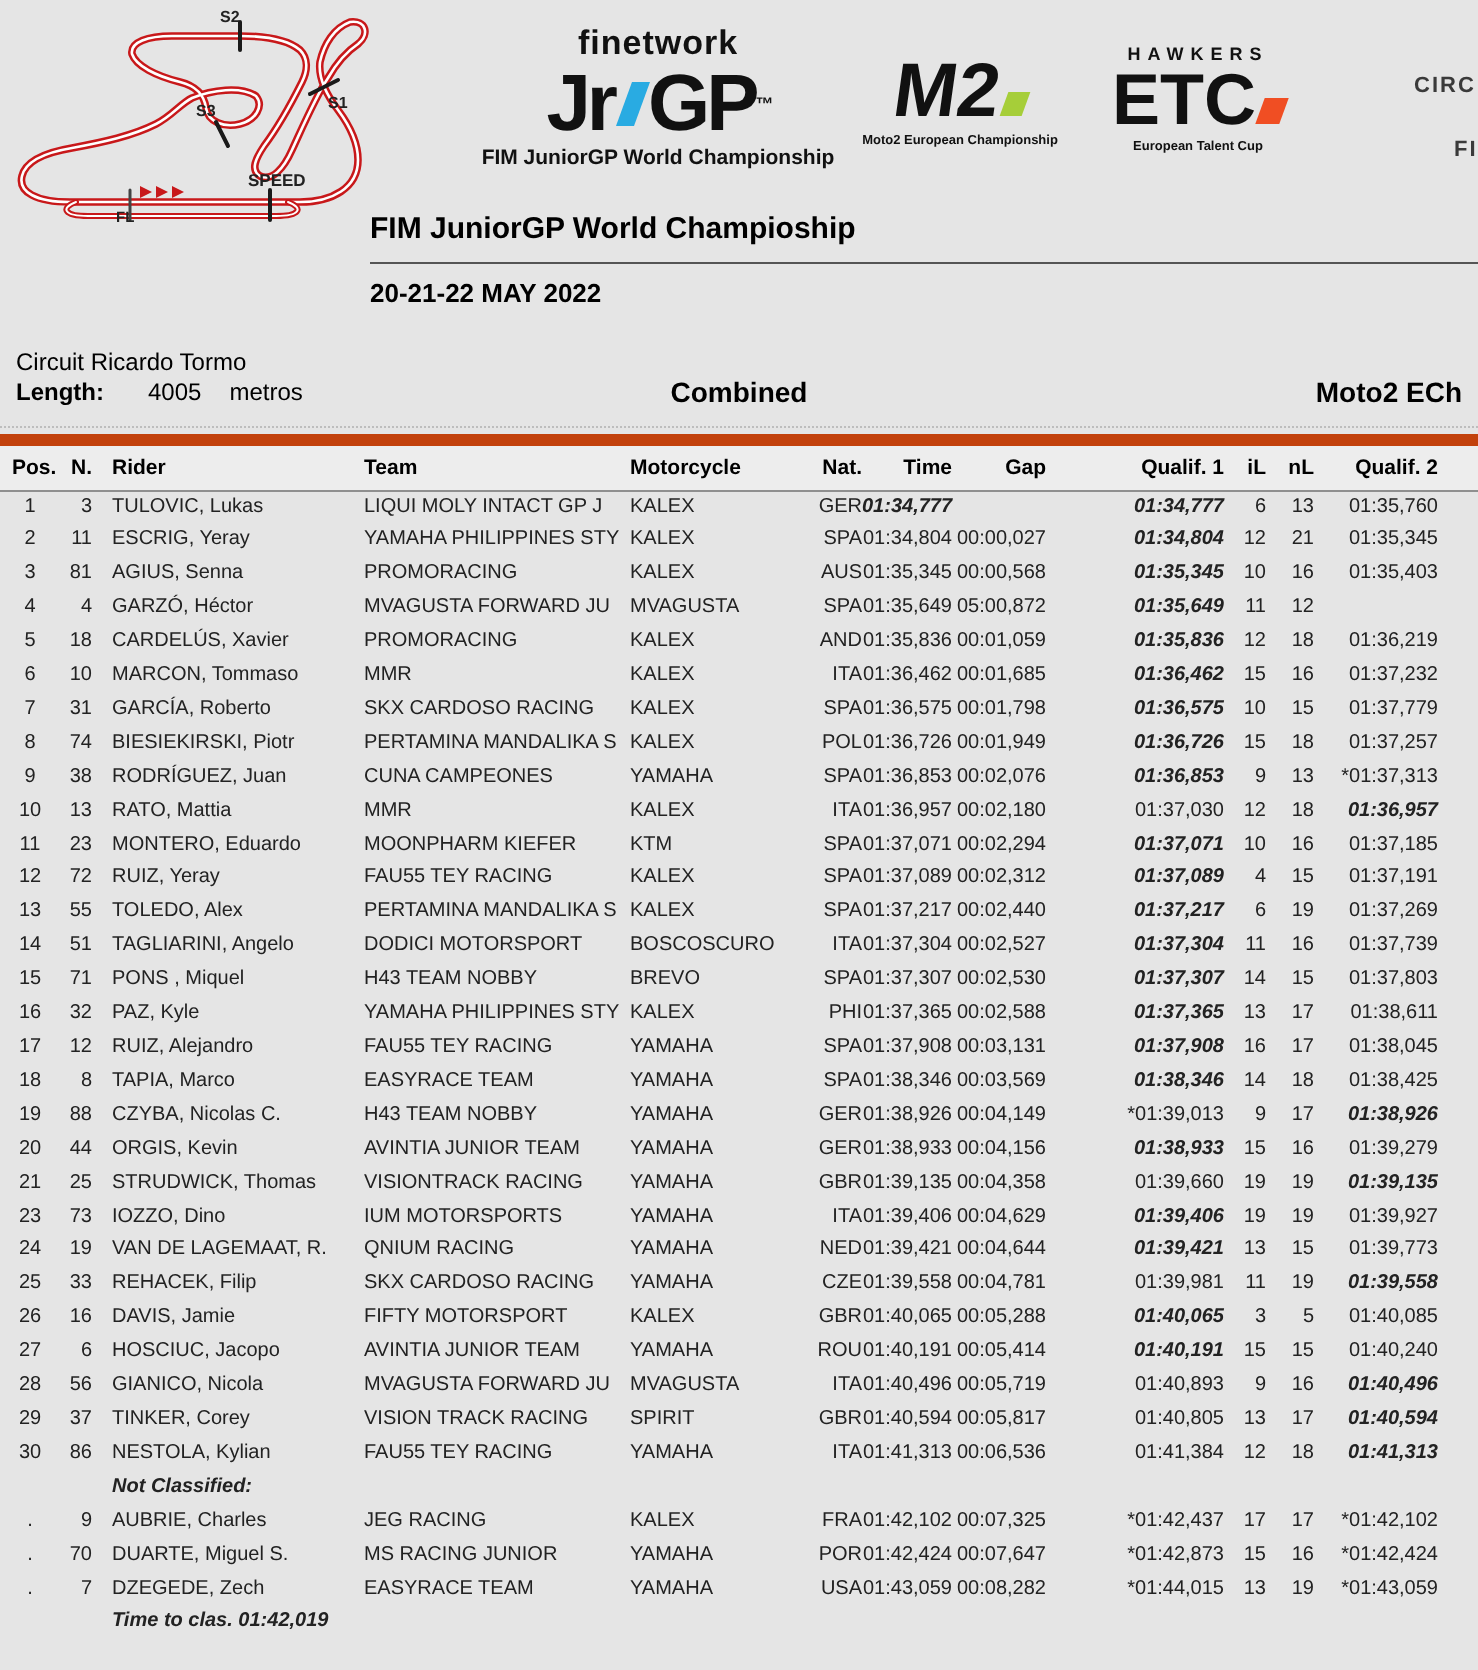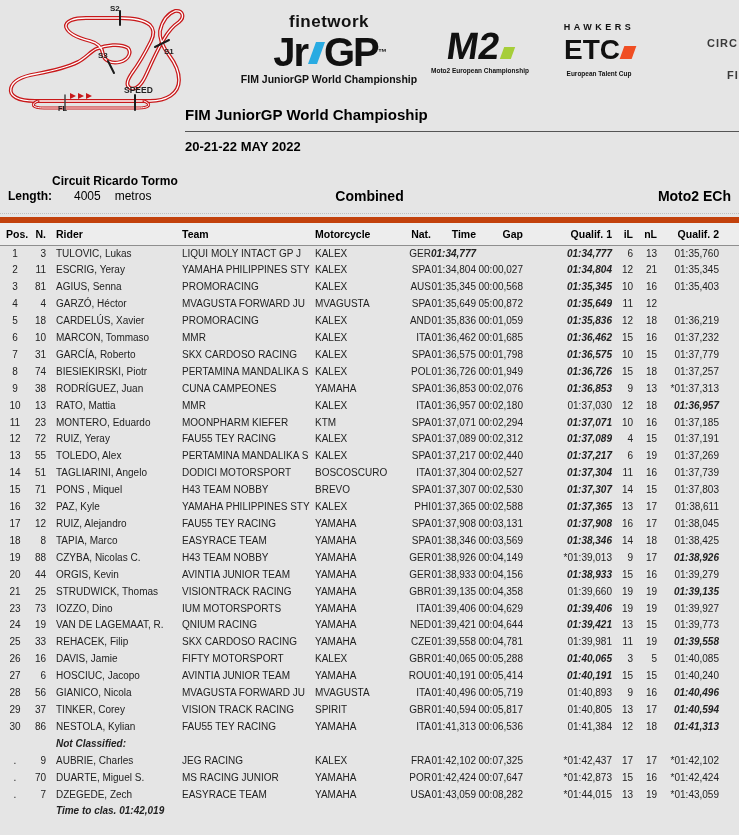--- a/index.html
+++ b/index.html
@@ -18,35 +18,35 @@
   .jrgp-tm { font-size:9px; font-weight:bold; vertical-align:top; }
   .jrgp-sub { font-size:10.5px; font-weight:bold; color:#111; white-space:nowrap; margin-top:1px; }
 
   .logo-m2 { position:absolute; left:426px; top:28px; width:108px; text-align:center; }
   .m2-main { font-size:38px; font-weight:800; line-height:36px; color:#111; transform:skewX(-8deg); display:inline-block; }
   .m2-dot { display:inline-block; width:11px; height:12px; transform:skewX(-20deg); margin-left:3px; }
   .m2-sub { font-size:6.5px; font-weight:bold; color:#111; margin-top:3px; white-space:nowrap; }
 
   .logo-etc { position:absolute; left:540px; top:22px; width:118px; text-align:center; }
   .hawkers { font-size:9px; font-weight:bold; letter-spacing:3.5px; color:#111; }
-  .etc-main { font-size:28px; font-weight:800; line-height:36px; color:#111; display:inline-block;text-align:right; }
+  .etc-main { font-size:36px; font-weight:800; line-height:36px; color:#111; display:inline-block;text-align:right; }
   .etc-dot { display:inline-block; width:12px; height:13px; transform:skewX(-20deg); margin-left:2px; }
   .etc-sub { font-size:6.5px; font-weight:bold; color:#111; margin-top:2px; white-space:nowrap; }
 
   .clip-right { position:absolute; font-weight:bold; color:#3a3a3a; font-size:11px; letter-spacing:1px; white-space:nowrap; }
   .clip-top { left:707px; top:37px; }
   .clip-bottom { left:727px; top:69px; }
 
   
   .title { position:absolute; left:185px; top:106px; font-size:15px; font-weight:bold; color:#000; }
   .title-rule { position:absolute; left:185px; top:131px; width:554px; border-top:1px solid #555; }
   .dates { position:absolute; left:185px; top:139px; font-size:13px; font-weight:bold; color:#000; }
 
   .circuit-info { position:absolute; left:8px; top:174px; font-size:12px; line-height:15px; color:#000; }
-  .circuit-name { font-weight:bold;margin-left:44px; }
+  .circuit-name { font-weight:normal; }
   .len-label { font-weight:bold; }
   .len-value { margin-left:22px; }
   .len-unit { margin-left:14px; }
   .session { position:absolute; left:0; top:188px; width:739px; text-align:center; font-size:14px; font-weight:bold; color:#000; }
   .class-label { position:absolute; right:8px; top:188px; font-size:14px; font-weight:bold; color:#000; }
 
   
   .dotted-rule { position:absolute; top:213px; left:0; width:739px; border-top:1px dotted #bdbdbd; }
   table.results { position:absolute; top:217px; left:0; width:739px; border-collapse:collapse; table-layout:fixed; }
   table.results th { font-size:10.5px; font-weight:bold; color:#000; background:#ededed;

